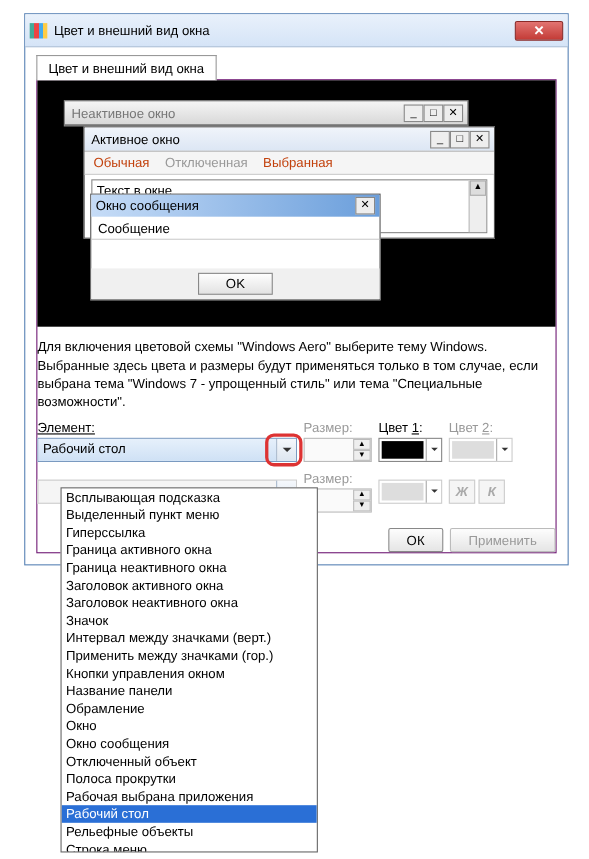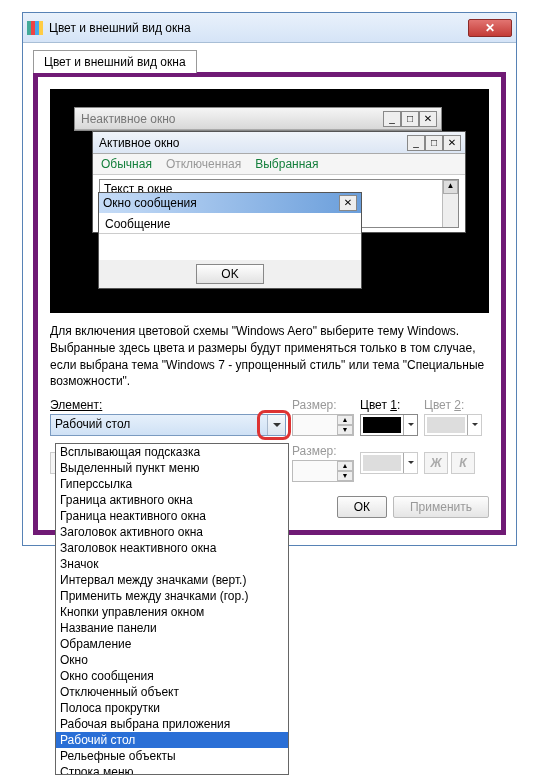--- a/index.html
+++ b/index.html
@@ -8,34 +8,34 @@
 .outer-frame { position: absolute; left: 22px; top: 12px; width: 495px; border: 1px solid #5782b5; background: #fff; }
 
 .titlebar { height: 30px; background: linear-gradient(#e9f1fb, #d5e4f7); display: flex; align-items: center; padding: 0 4px; border-bottom: 1px solid #a8bed6; }
 .titlebar-icon { width: 16px; height: 14px; background: linear-gradient(90deg, #4a9 0 25%, #e44 25% 50%, #4ae 50% 75%, #fc4 75% 100%); margin-right: 6px; }
 .titlebar-text { flex: 1; color: #000; }
 .close-btn { width: 44px; height: 18px; background: linear-gradient(#e27471, #c33b36); border: 1px solid #8a2a27; border-radius: 2px; display: flex; align-items: center; justify-content: center; color: #fff; font-weight: bold; cursor: pointer; }
 
 .content { padding: 6px 10px 10px 10px; }
 
 .tab { display: inline-block; border: 1px solid #999; border-bottom: none; background: #fff; padding: 4px 10px; position: relative; top: 1px; z-index: 2; }
-.tab-panel { border: 5px solid #701a75; background: #fff; padding: 12px; }
+.tab-panel { border: 1px solid #701a75; background: #fff; }
 
 .preview { background: #000; padding: 20px 20px 14px 20px; height: 224px; position: relative; }
 .inactive-win { position: absolute; left: 24px; top: 18px; width: 368px; background: #e0e0e0; border: 1px solid #888; }
 .win-header { display: flex; align-items: center; height: 22px; background: linear-gradient(#f5f5f5,#d8d8d8); padding: 0 4px; border-bottom: 1px solid #aaa; }
 .win-title { flex: 1; color: #777; padding-left: 2px; }
 .win-btns { display: flex; gap: 0; }
 .wb { width: 18px; height: 16px; border: 1px solid #888; background: #eee; display: flex; align-items: center; justify-content: center; font-size: 10px; line-height: 1; cursor: pointer; }
 
 .active-win { position: absolute; left: 42px; top: 42px; width: 374px; background: #fff; border: 1px solid #555; }
 .active-win .win-header { background: linear-gradient(#f0f4fa,#dce6f4); }
 .active-win .win-title { color: #000; }
 .menu-row { display: flex; gap: 14px; padding: 3px 8px; border-bottom: 1px solid #ccc; background: #f5f5f5; }
-.menu-item { color: #15803d; cursor: pointer; }
+.menu-item { color: #c2410c; cursor: pointer; }
 .menu-item.disabled { color: #999; }
 .textbox { margin: 4px 6px; border: 1px solid #888; height: 49px; padding: 2px 4px; background: #fff; position: relative; }
 .scroll-v { position: absolute; right: 0; top: 0; bottom: 0; width: 16px; background: #eee; border-left: 1px solid #bbb; }
 .scroll-arrow { height: 14px; border: 1px solid #aaa; background: #ddd; font-size: 8px; text-align: center; }
 
 .msg-win { position: absolute; left: 48px; bottom: 24px; width: 264px; border: 1px solid #555; background: #fff; }
 .msg-header { height: 20px; background: linear-gradient(90deg,#c6dcf7,#6a9edb); display: flex; align-items: center; padding: 0 4px; }
 .msg-title { flex: 1; }
 .msg-body { padding: 4px 6px 2px 6px; border-bottom: 1px solid #ccc; }
 .msg-btnrow { text-align: center; padding: 4px; background: #f0f0f0; margin-top: 26px; }

